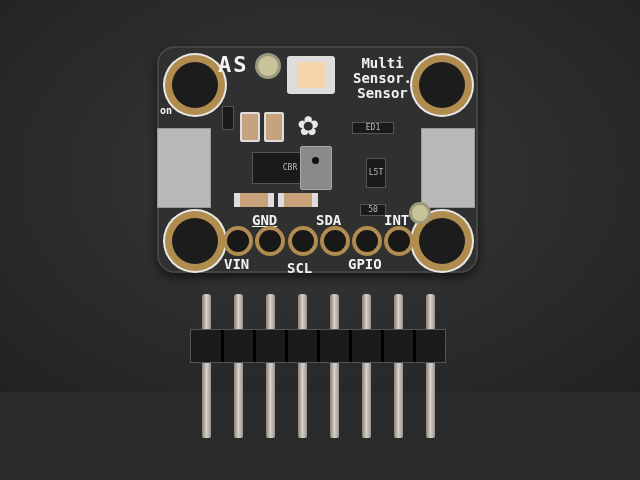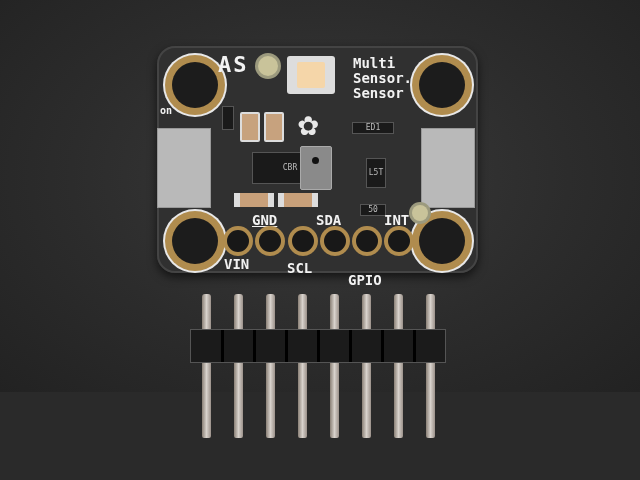--- a/index.html
+++ b/index.html
@@ -8,21 +8,21 @@
     background:radial-gradient(ellipse at 50% 45%,#3a3a3a 0%,#2c2c2c 55%,#222 100%);}
   .board{position:absolute;left:157px;top:46px;width:321px;height:227px;background:#303030;border-radius:18px;
     box-shadow:0 4px 10px rgba(0,0,0,.6), inset 0 0 0 2px #444;}
   .mount{position:absolute;width:46px;height:46px;border-radius:50%;background:#1c1c1c;
     box-shadow:0 0 0 7px #b08c4e,0 0 0 9px #e8e8e8;}
   .mount.tl{left:172px;top:62px;} .mount.tr{left:419px;top:62px;}
   .mount.bl{left:172px;top:218px;} .mount.br{left:419px;top:218px;}
   .silk{position:absolute;color:#f2f2f2;font-weight:bold;}
   .title1{left:218px;top:52px;font-size:22px;letter-spacing:2px;}
   .title2{left:218px;top:76px;font-size:22px;letter-spacing:2px;}
-  .desc{left:353px;top:56px;font-size:14px;line-height:15px;}
+  .desc{left:353px;top:56px;font-size:14px;line-height:15px;text-align:center;}
   .on{left:160px;top:105px;font-size:10px;}
   .label{font-size:14px;}
   .stemma{position:absolute;width:52px;height:78px;background:#b9b9b9;border:1px solid #999;}
   .stemma.l{left:157px;top:128px;} .stemma.r{left:421px;top:128px;}
   .led{position:absolute;left:287px;top:56px;width:48px;height:38px;background:#ddd;border-radius:3px;}
   .led-inner{position:absolute;left:10px;top:6px;width:28px;height:26px;background:#f5d6a9;border-radius:2px;}
   .fid{position:absolute;width:20px;height:20px;border-radius:50%;background:#c9c39a;box-shadow:0 0 0 3px #9c9a7e;}
   .chip{position:absolute;background:#1a1a1a;border:1px solid #555;color:#bbb;font-size:8px;text-align:center;}
   .sensor{position:absolute;left:300px;top:146px;width:30px;height:42px;background:#8a8a8a;border:1px solid #aaa;border-radius:2px;}
   .sensor-hole{position:absolute;left:11px;top:10px;width:7px;height:7px;border-radius:50%;background:#111;}
@@ -85,21 +85,21 @@
 
   <div class="pad" style="left:227px;"></div>
   <div class="pad" style="left:259px;"></div>
   <div class="pad" style="left:292px;"></div>
   <div class="pad" style="left:324px;"></div>
   <div class="pad" style="left:356px;"></div>
   <div class="pad" style="left:388px;"></div>
 
   <div class="silk label" style="left:224px;top:256px;">VIN</div>
   <div class="silk label" style="left:287px;top:260px;">SCL</div>
-  <div class="silk label" style="left:348px;top:272px;">GPIO</div>
+  <div class="silk label" style="left:348px;top:256px;">GPIO</div>
 
   <div class="pin" style="left:202px;"></div>
   <div class="pin" style="left:234px;"></div>
   <div class="pin" style="left:266px;"></div>
   <div class="pin" style="left:298px;"></div>
   <div class="pin" style="left:330px;"></div>
   <div class="pin" style="left:362px;"></div>
   <div class="pin" style="left:394px;"></div>
   <div class="pin" style="left:426px;"></div>
   <div class="header"></div>

